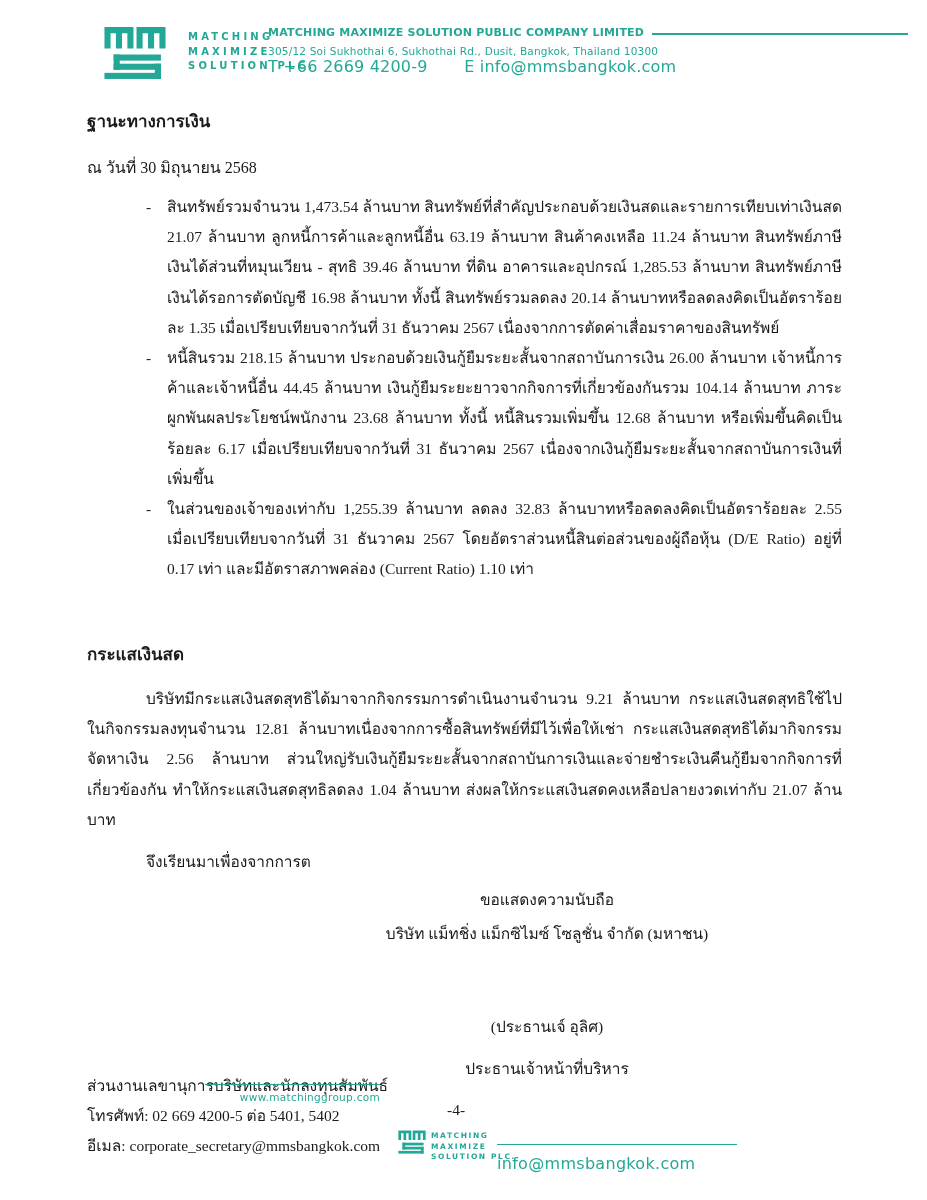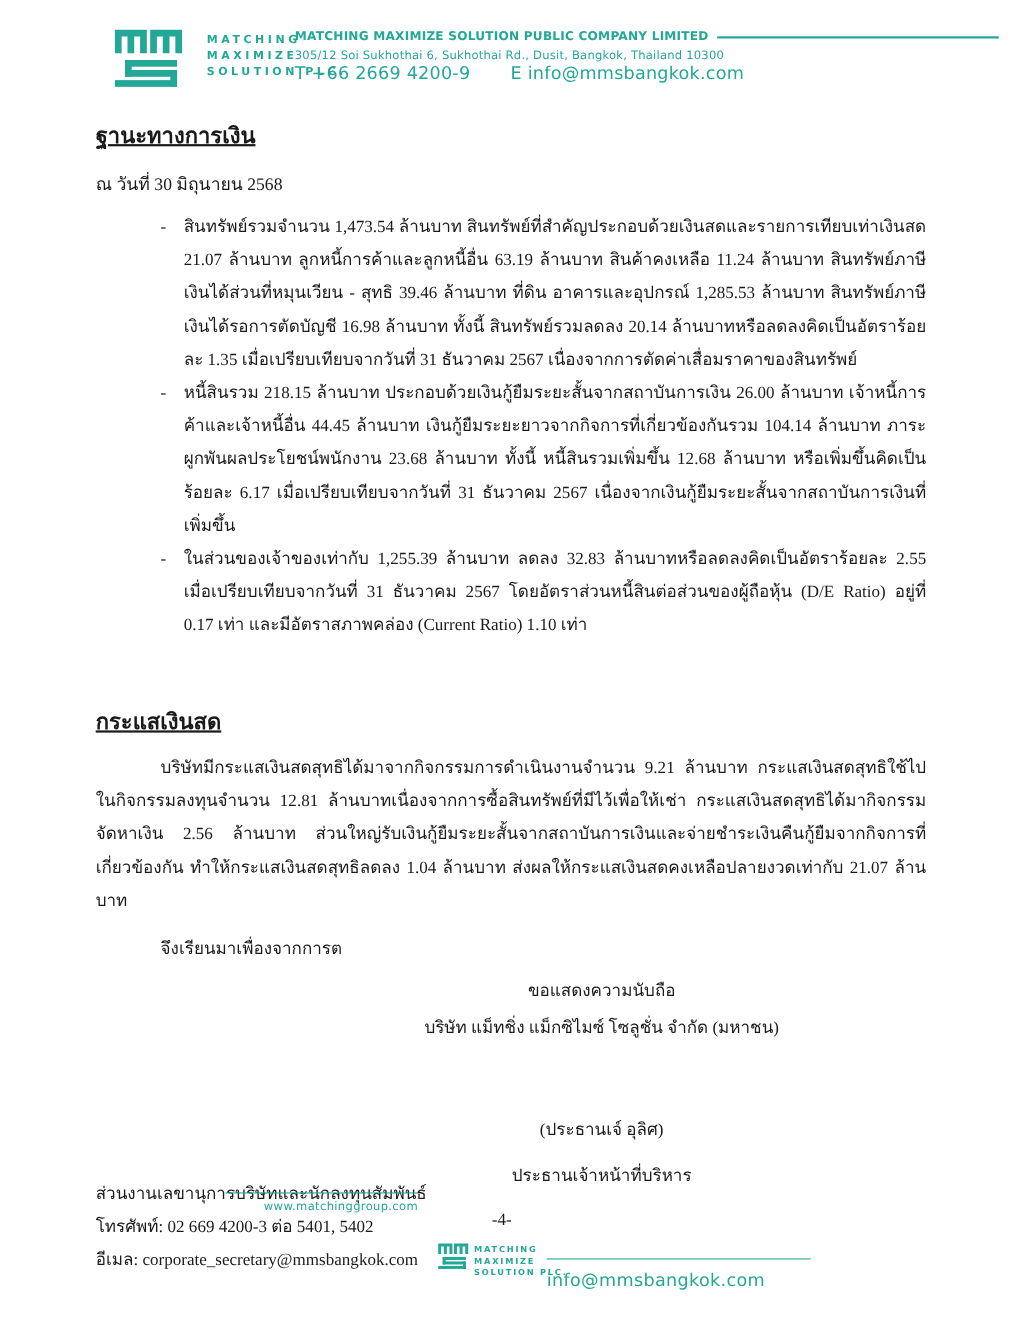--- a/index.html
+++ b/index.html
@@ -22,21 +22,21 @@
   .hdr-right{position:absolute;left:268px;top:26px;width:640px;
     font-family:"DejaVu Sans","Liberation Sans",sans-serif;color:var(--accent);}
   .hdr-company{display:flex;align-items:center;font-size:11px;font-weight:bold;letter-spacing:.2px;white-space:nowrap;}
   .hdr-company .rule{flex:1;border-top:2px solid var(--accent);margin-left:8px;margin-top:2px;}
   .hdr-address{font-size:10.5px;margin-top:6px;letter-spacing:.2px;}
   .hdr-contact{font-size:16px;margin-top:0;letter-spacing:.2px;}
   .hdr-contact .gap{display:inline-block;width:26px;}
   
   .h-underline{
     position:absolute;left:87px;
-    font-size:20px;font-weight:bold;text-decoration:underline;
+    font-size:17px;font-weight:bold;
   }
   .dateline{position:absolute;left:87px;top:155px;font-size:16px;}
   .bullets{position:absolute;left:146px;top:192px;width:696px;}
   .bullet{display:flex;font-size:15.5px;line-height:30.2px;}
   .bullet .dash{width:21px;flex:0 0 21px;}
   .bullet .btxt{flex:1;text-align:justify;}
   .para{
     position:absolute;left:87px;top:684px;width:755px;
     font-size:15.5px;line-height:30.2px;text-align:justify;text-indent:59px;
   }
@@ -132,21 +132,21 @@
     <div class="company-line">บริษัท แม็ทชิ่ง แม็กซิไมซ์ โซลูชั่น จำกัด (มหาชน)</div>
   </div>
 
   <div class="sign-block">
     <div>(ประธานเจ์ อุลิศ)</div>
     <div class="sign-title">ประธานเจ้าหน้าที่บริหาร</div>
   </div>
 
   <div class="ft-contact">
     <div>ส่วนงานเลขานุการบริษัทและนักลงทุนสัมพันธ์</div>
-    <div>โทรศัพท์: 02 669 4200-3 ต่อ 5401, 5402</div>
+    <div>โทรศัพท์: 02 669 4200-5 ต่อ 5401, 5402</div>
     <div>อีเมล: corporate_secretary@mmsbangkok.com</div>
   </div>
 
   <div class="page-number">-4-</div>
 
   <div class="ft-left">
     <div class="line"></div>
     <div class="site">www.matchinggroup.com</div>
   </div>
 

